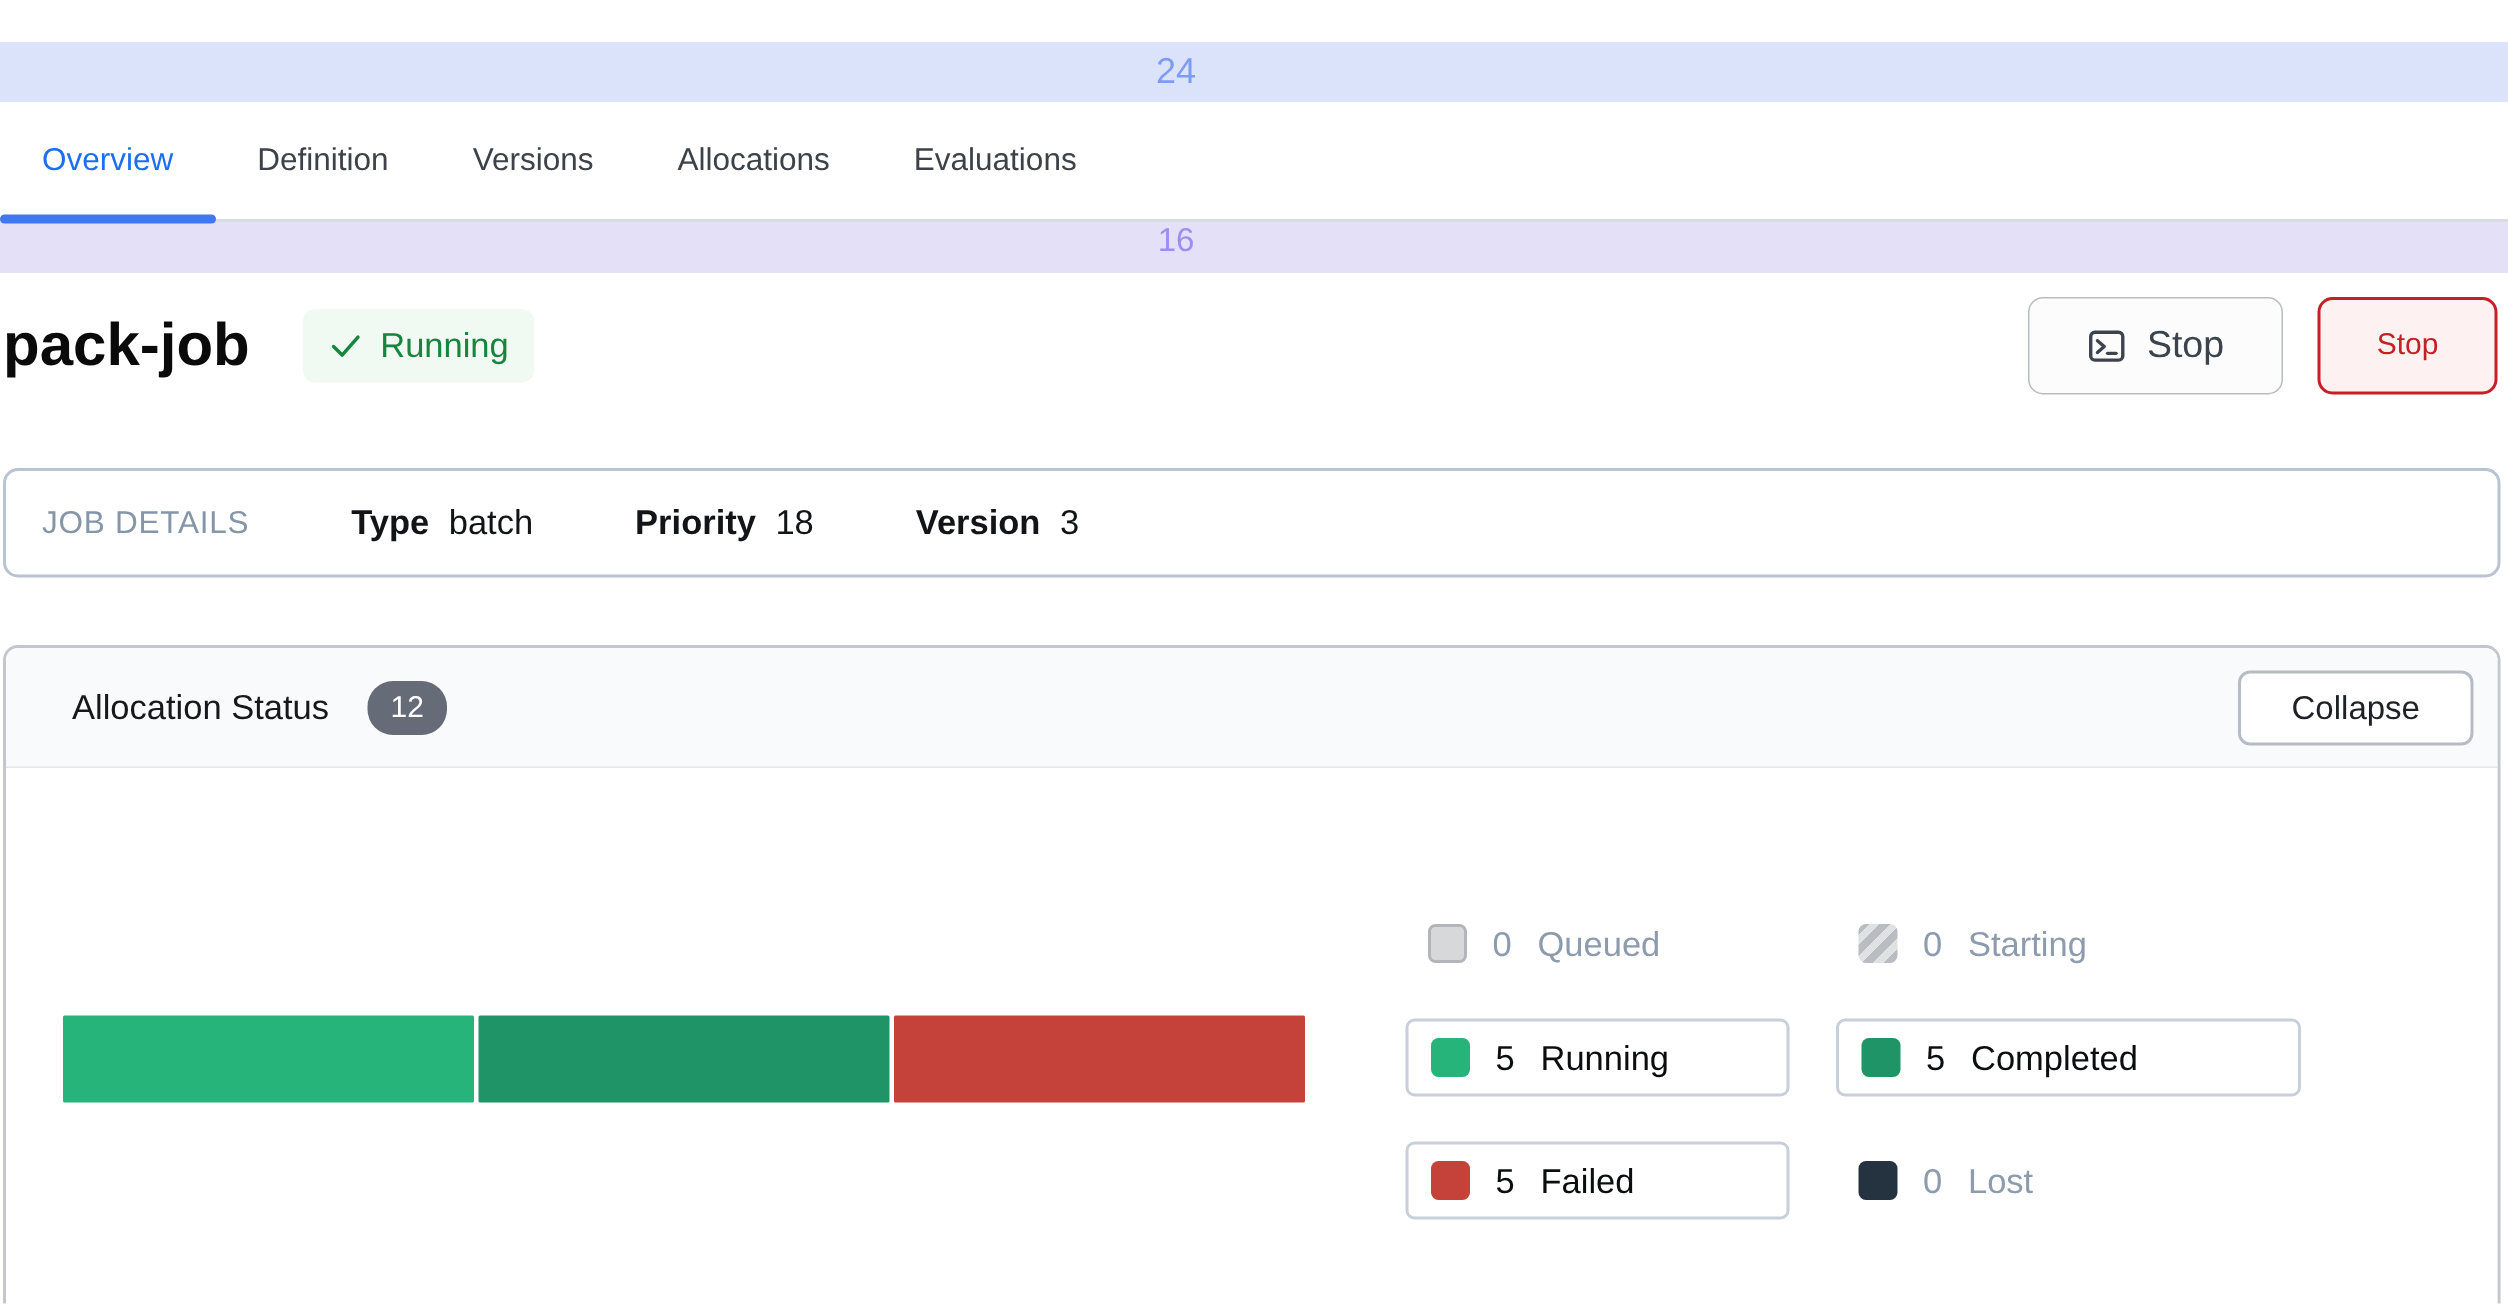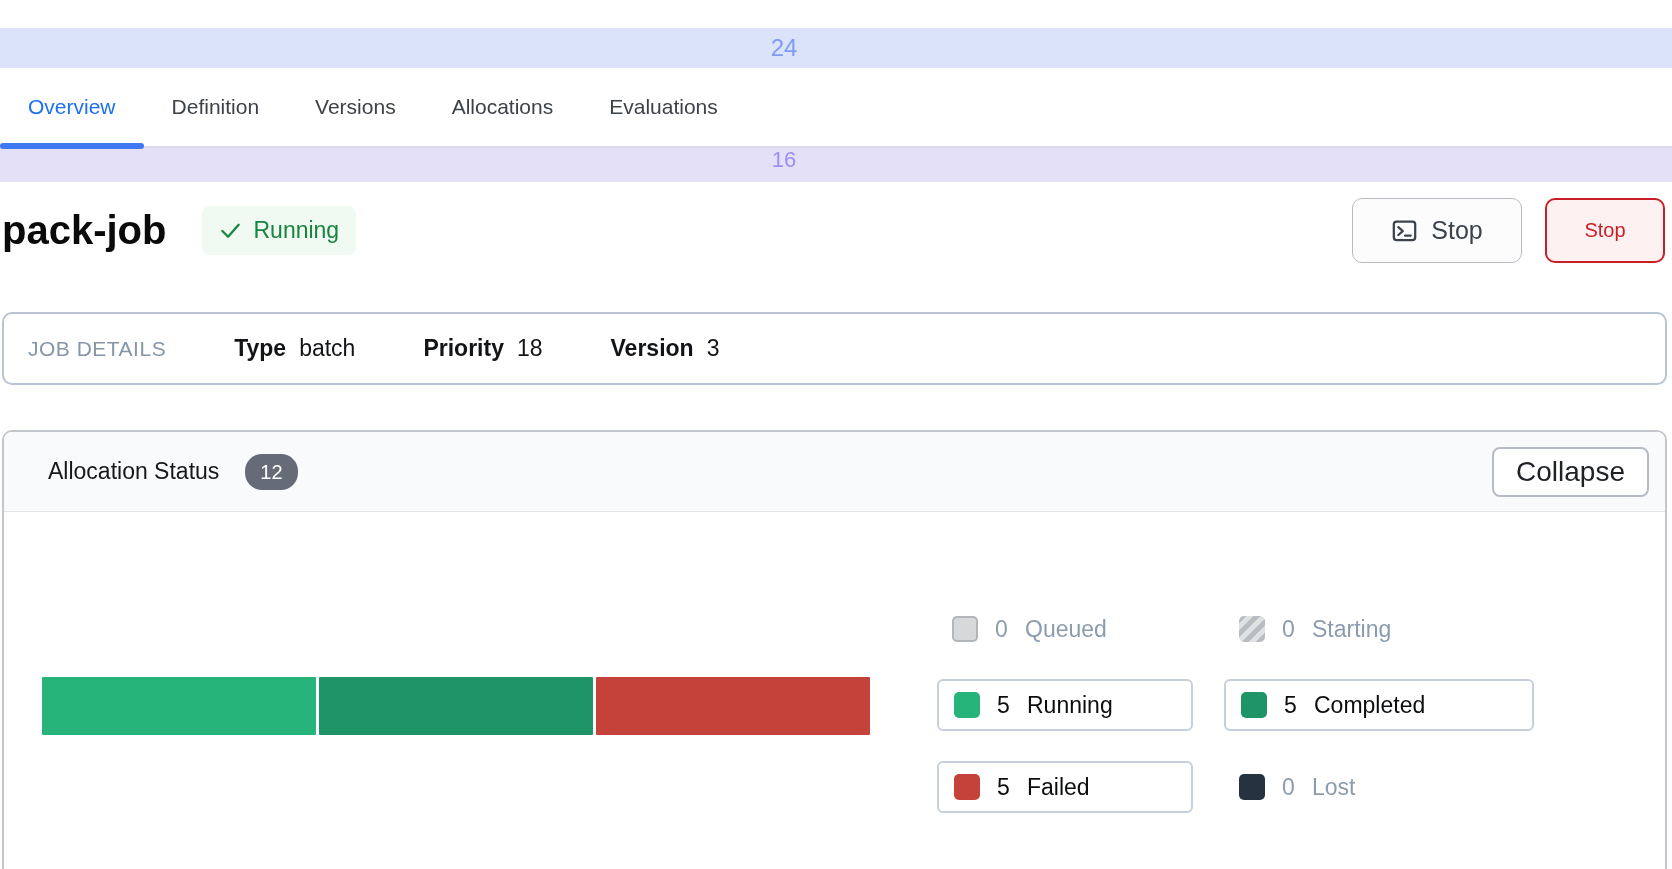--- a/index.html
+++ b/index.html
@@ -39,21 +39,21 @@
   .jd-field .jd-label { font-weight: 700; }
   
   .alloc-panel { margin: 45px 5px 0 2px; height: 473px; border: 2px solid #c3c7cd; border-radius: 10px;
     overflow: hidden; background: #fff; }
   .alloc-header { height: 80px; background: #f9fafb; border-bottom: 1px solid #e3e5e9;
     display: flex; align-items: center; padding: 0 16px 0 44px; }
   .alloc-title { font-size: 23px; color: #17181c; }
   .count-pill { margin-left: 26px; background: #656c78; color: #ffffff; font-size: 20px;
     line-height: 1; padding: 8px 15px; border-radius: 17px; }
   .btn-collapse { margin-left: auto; width: 157px; height: 50px; border: 2px solid #b6bcc6;
-    border-radius: 8px; background: #ffffff; font-size: 28px; color: #1e2126; }
+    border-radius: 8px; background: #ffffff; font-size: 22px; color: #1e2126; }
   .alloc-body { position: relative; height: 389px; background: #fff; }
   .status-bar { position: absolute; left: 38px; top: 165px; width: 828px; height: 58px; display: flex; gap: 3px; }
   .status-bar .seg { border-radius: 1px; }
   
   .legend { position: absolute; left: 933px; top: 97px; display: grid;
     grid-template-columns: 256px 310px; column-gap: 31px;
     grid-template-rows: 40px 52px 52px; row-gap: 30px; }
   .lg-cell { display: flex; align-items: center; gap: 17px; padding-left: 15px; font-size: 23px; color: #0c0d0f; }
   .lg-cell.boxed { border: 2px solid #c7d0da; border-radius: 6px; background: #fff; cursor: pointer; }
   .lg-cell.muted { color: #8c9cae; }

